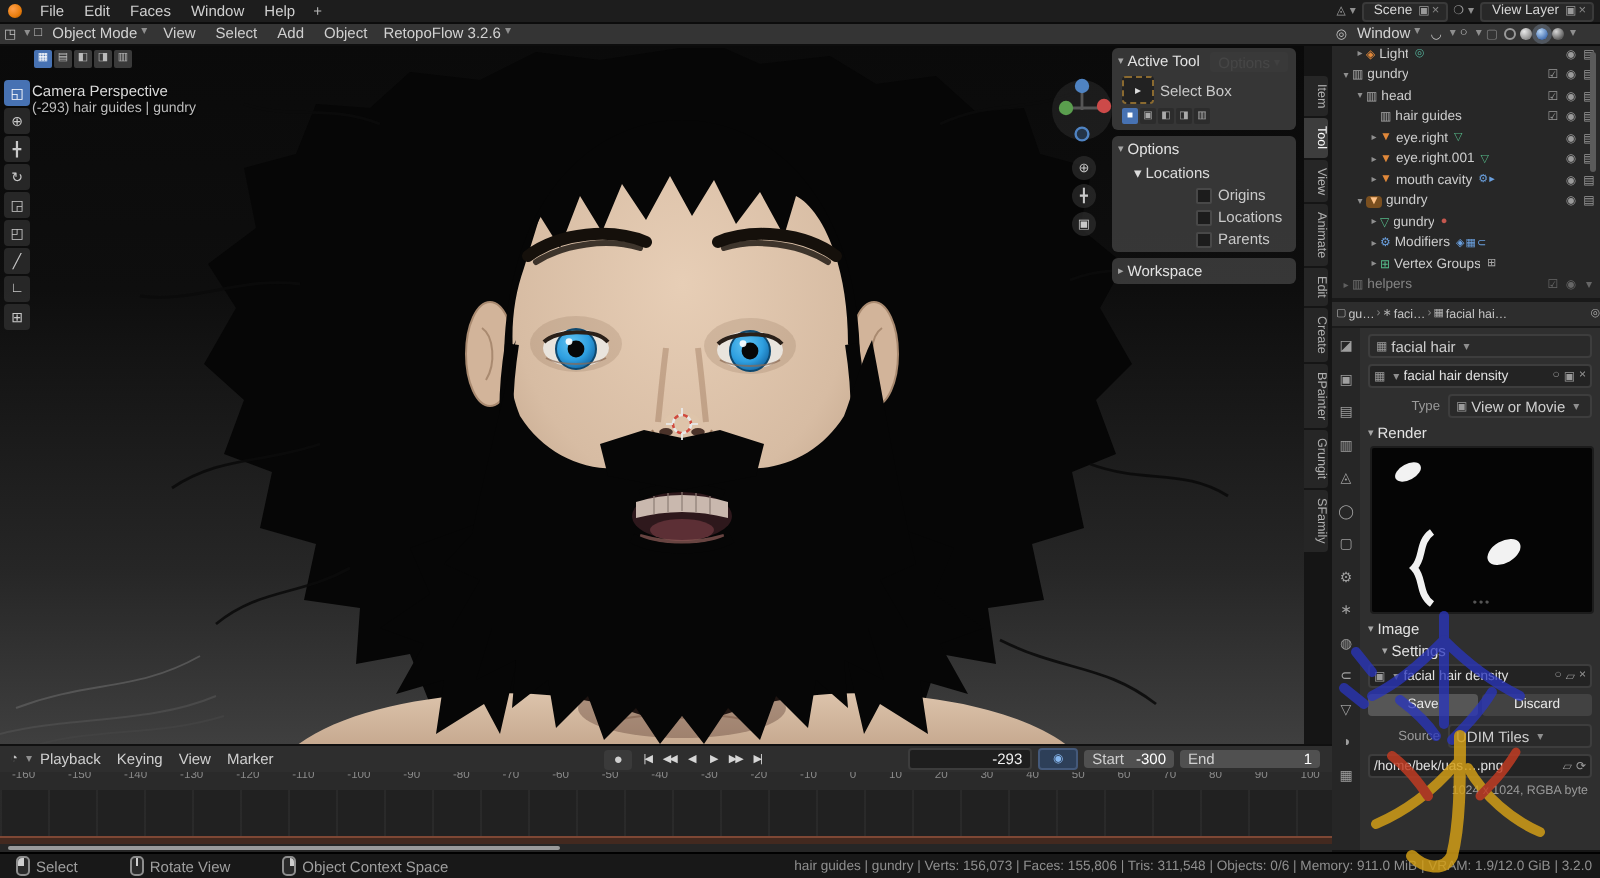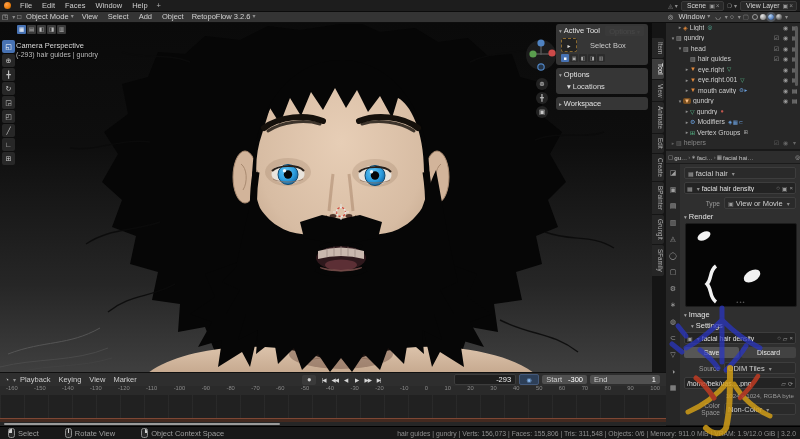--- a/index.html
+++ b/index.html
@@ -54,21 +54,21 @@
   .options-btn{right:156px;top:26px;background:#3a3a3acc;border-radius:2px;height:10px;padding:0 4px;
                display:flex;align-items:center;color:#d8d8d8;z-index:22;}
   .navgizmo{left:524px;top:38px;z-index:21;}
   .vp-navbtn{left:536px;width:12px;height:12px;border-radius:50%;background:#2f2f2fb0;color:#c9c9c9;
              font-size:6.5px;display:flex;align-items:center;justify-content:center;z-index:21;}
   
   .npanel{left:556px;top:24px;width:92px;z-index:22;}
   .panelbox{background:rgba(58,58,58,.93);border-radius:3px;margin-bottom:3px;padding:2px 3px;}
   .panel-h{color:#e3e3e3;display:flex;align-items:center;gap:2px;}
   .panel-h .car{color:#a5a5a5;font-size:5.5px;}
-  .tool-current{display:flex;align-items:center;gap:13px;margin:3px 0 2px 2px;}
+  .tool-current{display:flex;align-items:center;gap:3px;margin:3px 0 2px 2px;}
   .tool-thumb{width:14px;height:12px;background:#222;border:1px dashed #8a6a30;border-radius:2px;color:#ddd;
               font-size:6px;display:flex;align-items:center;justify-content:center;}
   .mode-row{display:flex;gap:1px;margin:2px 0 1px 2px;}
   .mode-btn{width:8px;height:8px;background:#2c2c2c;border-radius:1px;color:#aaa;font-size:5px;line-height:8px;text-align:center;}
   .mode-btn.active{background:#4772b3;color:#fff;}
   .sub-h{margin:3px 0 1px 8px;color:#dcdcdc;display:flex;gap:2px;align-items:center;}
   .chk-row{display:flex;align-items:center;margin:2px 0 0 2px;}
   .chk-label{width:34px;text-align:right;color:#9f9f9f;margin-right:3px;}
   .chk{width:6px;height:6px;background:#1c1c1c;border:1px solid #484848;border-radius:1px;margin-right:3px;}
   .chk-name{color:#c9c9c9;}
@@ -422,20 +422,40 @@
     </div>
     <div class="panelbox">
       <div class="panel-h">
         <span class="car">▾</span>
         <span>Options</span>
       </div>
       <div class="sub-h">
         <span class="car">▾</span>
         <span>Locations</span>
       </div>
+      <div>
+
+          <div class="chk-row">
+            <span class="chk-label"></span>
+            <span class="chk"></span>
+            <span class="chk-name">Origins</span>
+          </div>
+
+          <div class="chk-row">
+            <span class="chk-label"></span>
+            <span class="chk"></span>
+            <span class="chk-name">Locations</span>
+          </div>
+
+          <div class="chk-row">
+            <span class="chk-label"></span>
+            <span class="chk"></span>
+            <span class="chk-name">Parents</span>
+          </div>
+        </div>
     </div>
     <div class="panelbox">
       <div class="panel-h">
         <span class="car">▸</span>
         <span>Workspace</span>
       </div>
     </div>
   </div>
 
   <div class="abs tabstrip">
@@ -713,27 +733,20 @@
       </div>
     </div>
     <div class="prow">
       <div class="pfield">
         <span class="name">/home/bek/uas….png</span>
         <span class="pico">▱</span>
         <span class="pico">⟳</span>
       </div>
     </div>
     <div class="res-text">1024 x 1024,  RGBA byte</div>
-    <div class="prow">
-      <span class="plabel">Color Space</span>
-      <div class="pvalue-dd">
-        <span class="name">Non-Color</span>
-        <span class="dd">▾</span>
-      </div>
-    </div>
   </div>
 
   <div class="abs timeline-header">
     <span class="hicon" style="margin-left:3px">◔</span>
     <span class="dd">▾</span>
     <div class="row">
 
     <span class="tl-menu">Playback</span>
         <span class="tl-menu">Keying</span>
         <span class="tl-menu">View</span>

